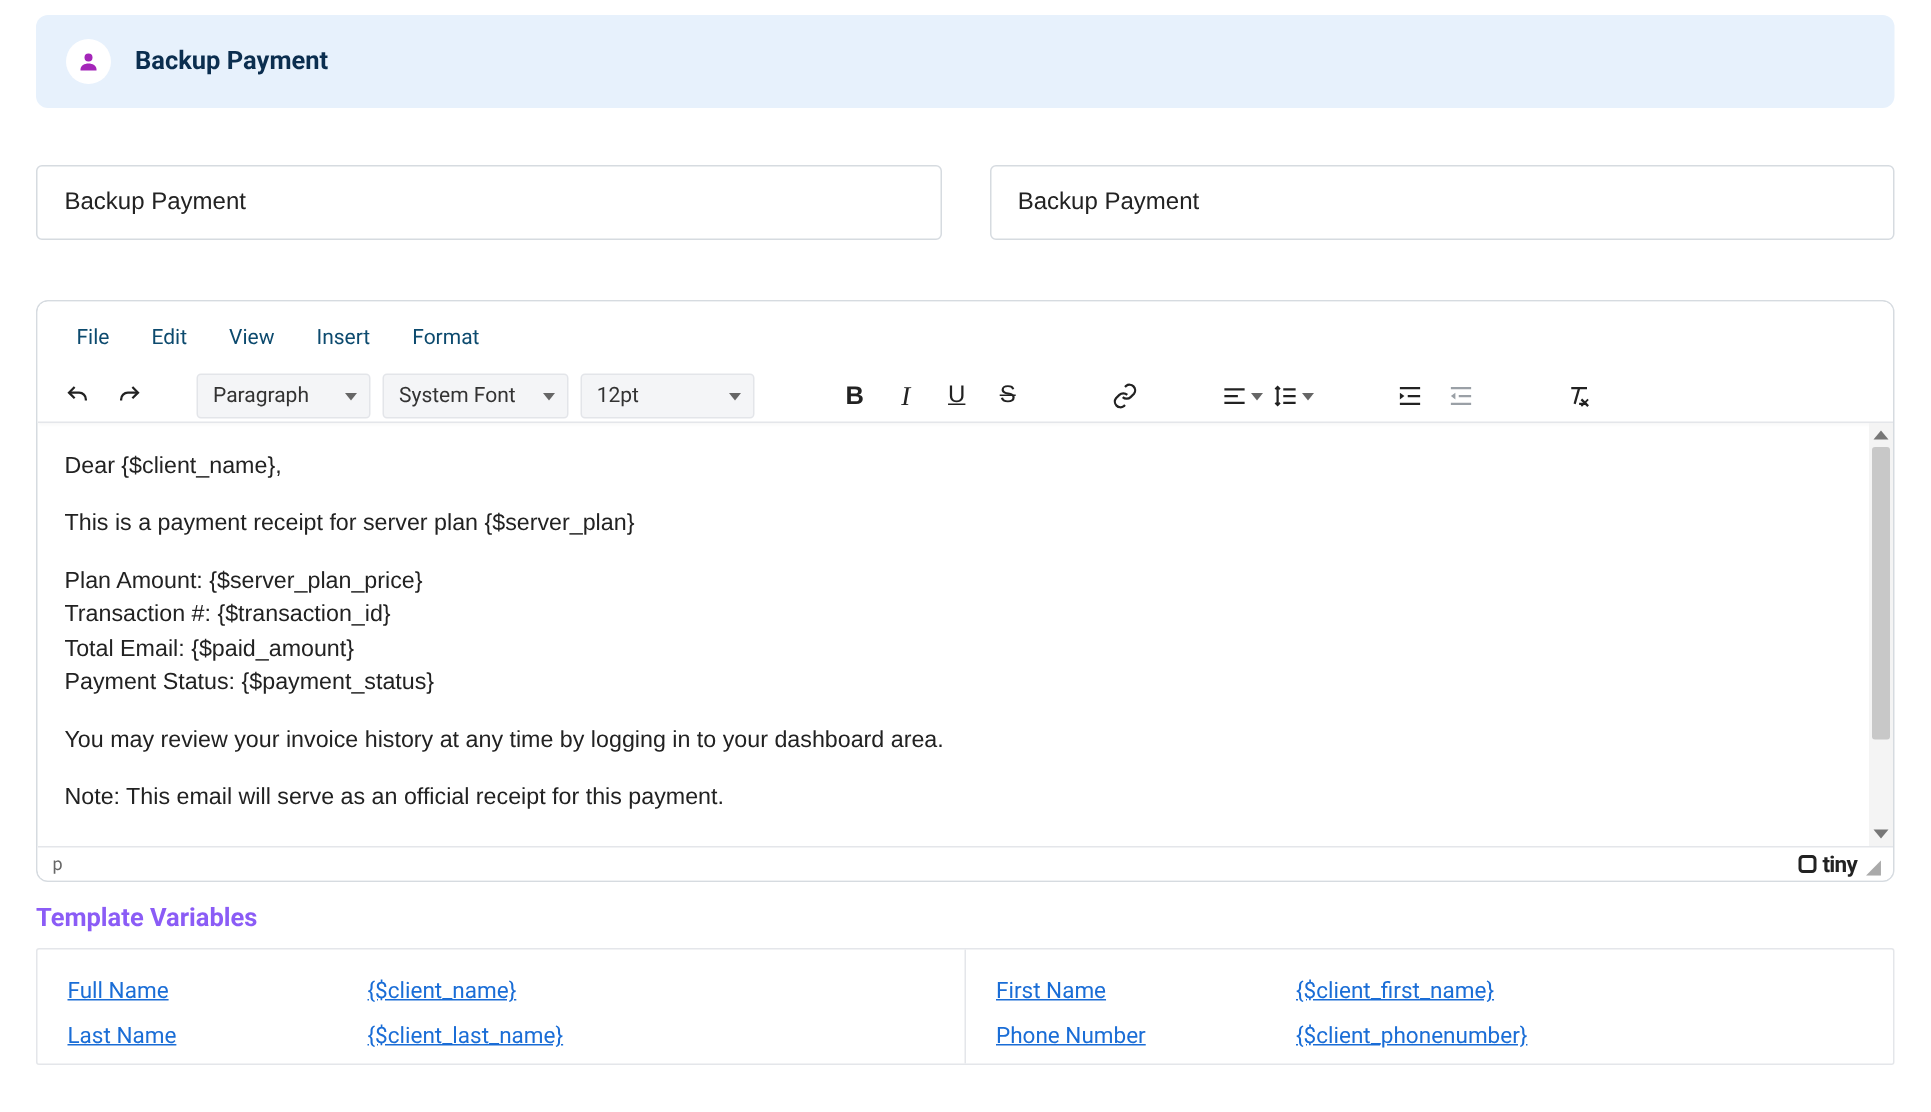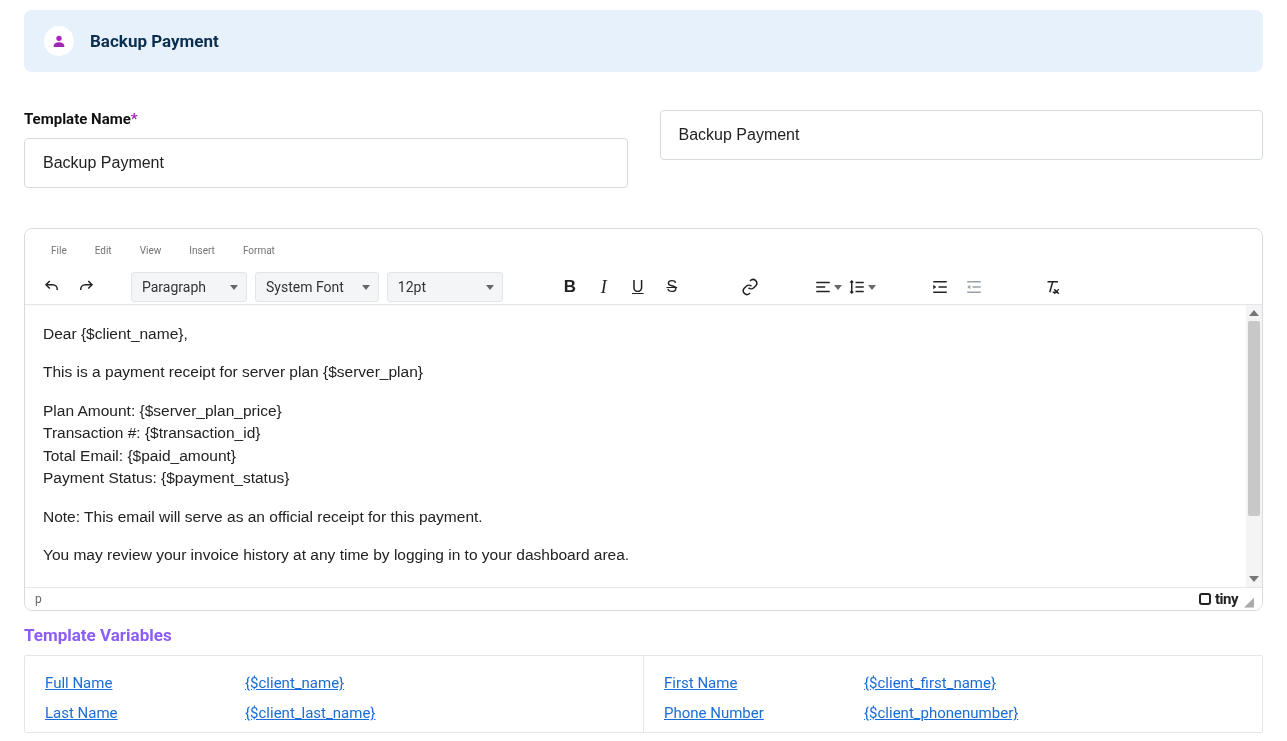--- a/index.html
+++ b/index.html
@@ -58,22 +58,22 @@
   }
   .editor-wrap {
     border: 1px solid #d6dbe0;
     border-radius: 8px;
     overflow: hidden;
   }
   .menubar {
     display: flex;
     gap: 0;
     padding: 8px 12px 0 12px;
-    font-size: 10px;
-    color: #737373;
+    font-size: 14px;
+    color: #0c4a6e;
     background: #fff;
   }
   .menu-item {
     padding: 8px 14px;
     cursor: pointer;
     border-radius: 3px;
   }
   .toolbar {
     display: flex;
     align-items: center;
@@ -208,21 +208,20 @@
     <svg viewBox="0 0 24 24" fill="#a426b9">
         <circle cx="12" cy="8" r="4"></circle>
         <path d="M4 20c0-4 4-6 8-6s8 2 8 6v1H4z"></path>
       </svg>
   </div>
   <div class="banner-title">Backup Payment</div>
 </div>
 
 <div class="form-row">
   <div class="form-col">
-    <label class="label"><span>Template Name</span><span class="required">*</span></label>
     <input class="text-input" type="text" value="Backup Payment" style="">
   </div>
   <div class="form-col">
     <input class="text-input" type="text" value="Backup Payment" style="">
   </div>
 </div>
 
 <div class="editor-wrap">
   <div class="menubar">
     <div class="menu-item">File</div>
@@ -320,22 +319,22 @@
   </div>
 
   <div class="editor-body-wrap">
     <div class="editor-body">
       <p>Dear {$client_name},</p>
       <p>This is a payment receipt for server plan {$server_plan}</p>
       <p class="tight">Plan Amount: {$server_plan_price}</p>
       <p class="tight">Transaction #: {$transaction_id}</p>
       <p class="tight">Total Email: {$paid_amount}</p>
       <p>Payment Status: {$payment_status}</p>
+      <p>You may review your invoice history at any time by logging in to your dashboard area.</p>
       <p>Note: This email will serve as an official receipt for this payment.</p>
-      <p>You may review your invoice history at any time by logging in to your dashboard area.</p>
     </div>
     <div class="fake-scrollbar">
       <div class="sb-btn up">
           <div class="tri"></div>
         </div>
       <div class="sb-track">
           <div class="sb-thumb"></div>
         </div>
       <div class="sb-btn down">
           <div class="tri"></div>

